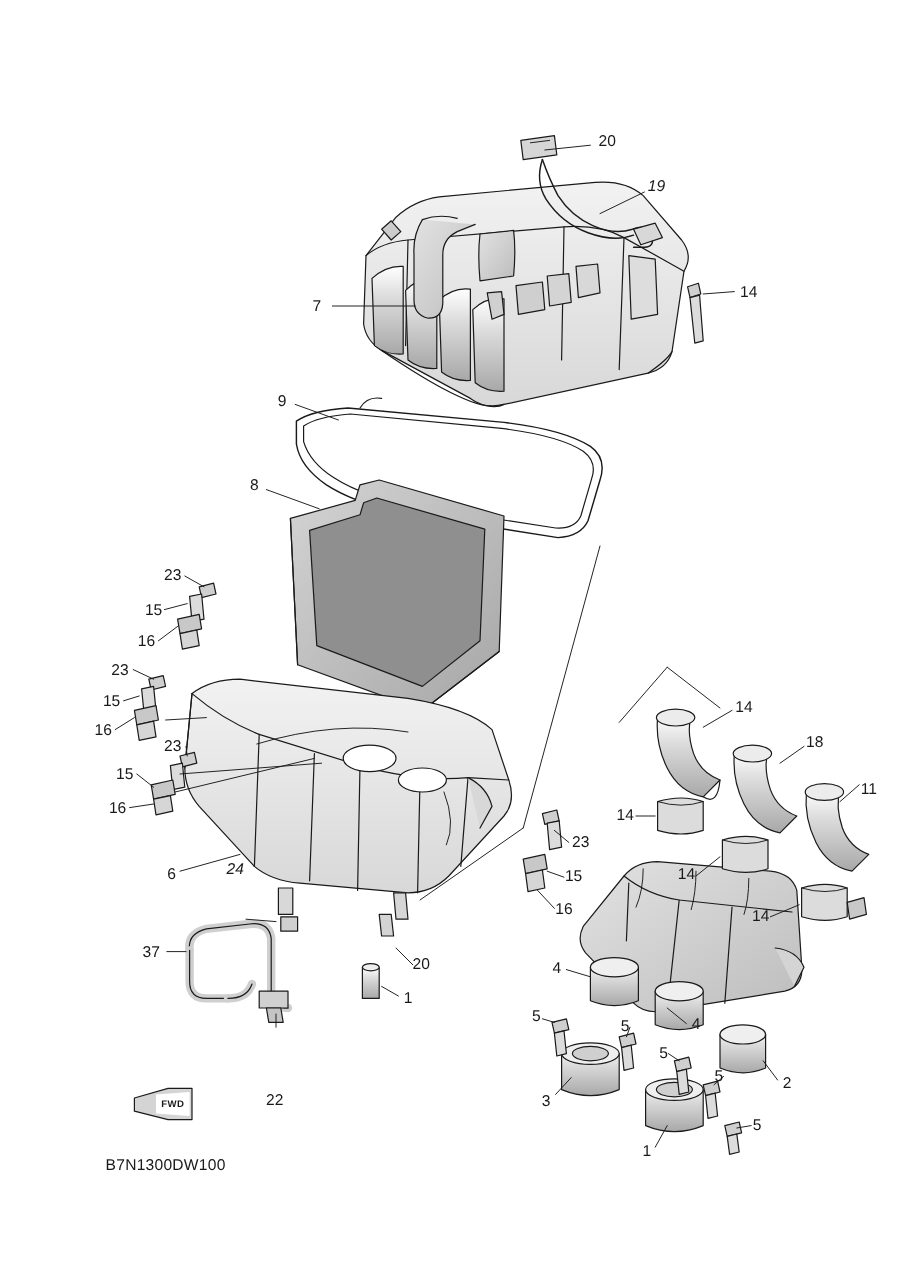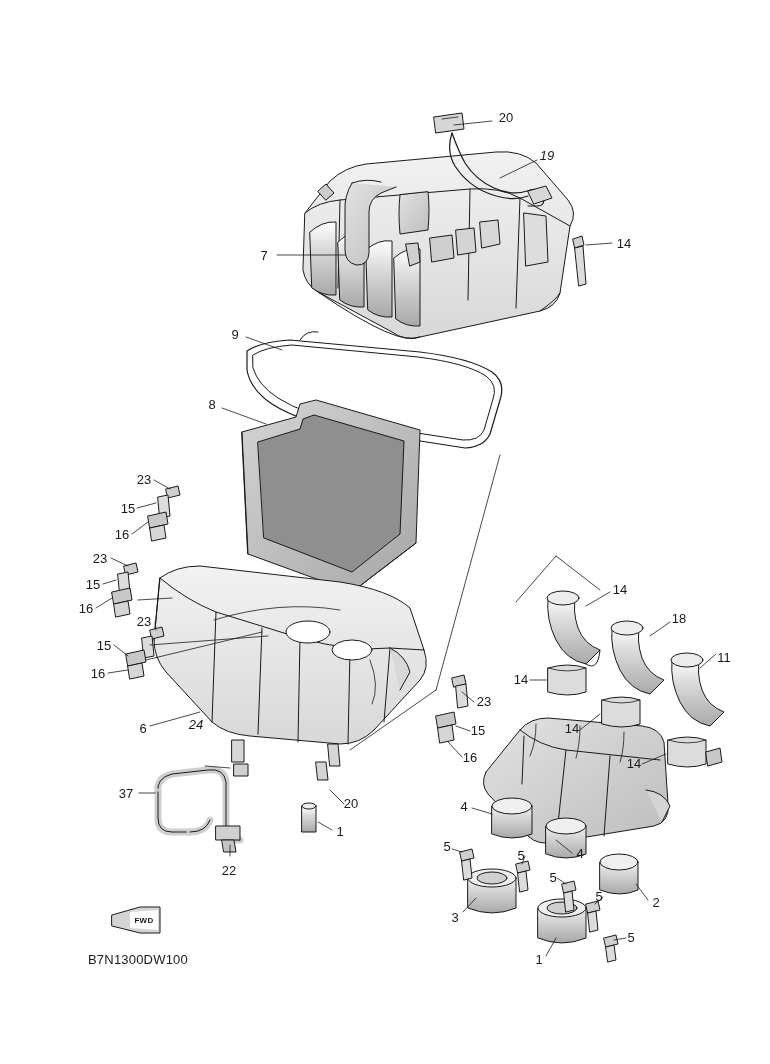--- a/index.html
+++ b/index.html
@@ -35,20 +35,21 @@
     white-space: nowrap;
     transform: translate(-50%, -50%);
   }
   .partcode {
     position: absolute;
     font-family: "Liberation Sans", sans-serif;
     font-size: 13px;
     letter-spacing: 0.2px;
     color: #1a1a1a;
     white-space: nowrap;
+    margin-top: 11px;
   }
   .fwd-label {
     position: absolute;
     font-family: "Liberation Sans", sans-serif;
     font-size: 8px;
     font-weight: bold;
     color: #1a1a1a;
     transform: translate(-50%, -50%);
     letter-spacing: 0.3px;
     text-align: right;
@@ -370,21 +371,21 @@
   <div class="callout" style="left:572px; top:728px;">14</div>
   <div class="callout" style="left:634px; top:763px;">14</div>
   <div class="callout" style="left:143px; top:728px;">6</div>
   <div class="callout" style="left:484px; top:701px;">23</div>
   <div class="callout" style="left:478px; top:730px;">15</div>
   <div class="callout" style="left:470px; top:757px;">16</div>
   <div class="callout" style="left:196px; top:724px;font-style:italic;">24</div>
   <div class="callout" style="left:126px; top:793px;">37</div>
   <div class="callout" style="left:351px; top:803px;">20</div>
   <div class="callout" style="left:340px; top:831px;">1</div>
-  <div class="callout" style="left:229px; top:870px;">22</div>
+  <div class="callout" style="left:229px; top:916px;">22</div>
   <div class="callout" style="left:464px; top:806px;">4</div>
   <div class="callout" style="left:580px; top:853px;">4</div>
   <div class="callout" style="left:447px; top:846px;">5</div>
   <div class="callout" style="left:521px; top:855px;">5</div>
   <div class="callout" style="left:553px; top:877px;">5</div>
   <div class="callout" style="left:599px; top:896px;">5</div>
   <div class="callout" style="left:631px; top:937px;">5</div>
   <div class="callout" style="left:455px; top:917px;">3</div>
   <div class="callout" style="left:656px; top:902px;">2</div>
   <div class="callout" style="left:539px; top:959px;">1</div>

